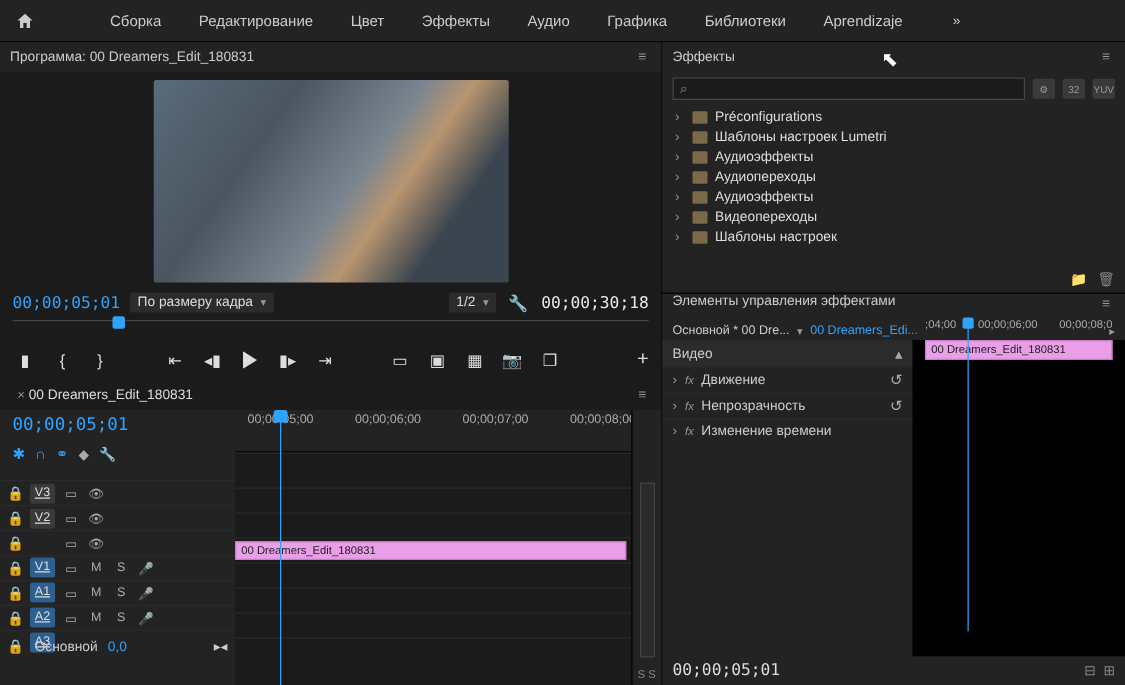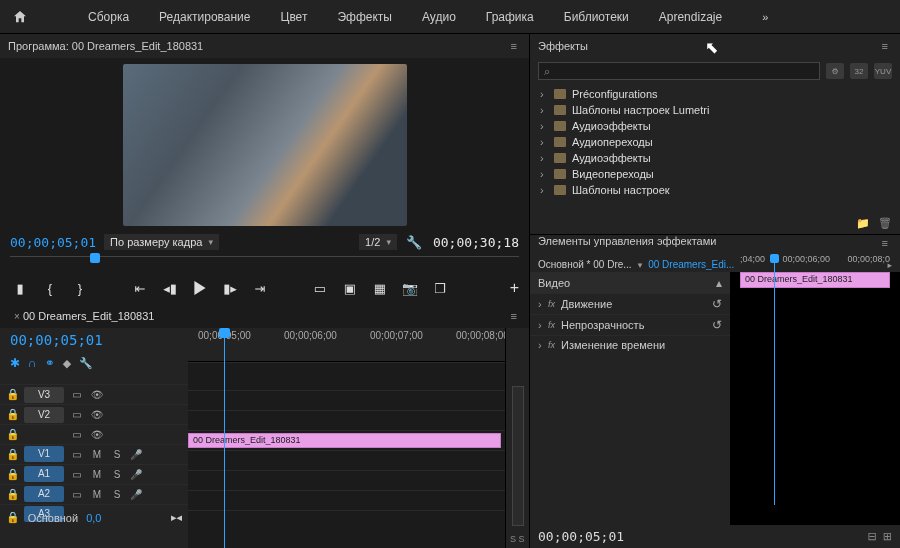--- a/index.html
+++ b/index.html
@@ -36,21 +36,21 @@
 .tl-header { height: 24px; display: flex; align-items: center; padding: 0 8px; }
 .tl-tab { color: #ddd; font-size: 11px; }
 .tl-close { margin-left: 6px; color: #999; font-size: 10px; }
 .tl-body { flex: 1; display: flex; }
 .tl-head { width: 188px; background: #232323; }
 .tl-tools { display: flex; align-items: center; gap: 8px; padding: 6px 10px; }
 .tl-tools .small { color: #2ea3ff; font-size: 12px; }
 .tl-tc { color: #2ea3ff; font-family: Consolas, monospace; font-size: 14px; padding: 4px 10px 2px; }
 .track-row { height: 20px; display: flex; align-items: center; gap: 6px; padding: 0 6px; border-top: 1px solid #2a2a2a; }
 .track-row .lock { width: 12px; color: #888; }
-.track-lbl { width: 40px; height: 16px; background: #3a3a3a; color: #ddd; display: flex; align-items: center; justify-content: center; font-size: 10px; border-radius: 2px; }
+.track-lbl { width: 20px; height: 16px; background: #3a3a3a; color: #ddd; display: flex; align-items: center; justify-content: center; font-size: 10px; border-radius: 2px; text-decoration: underline; }
 .track-lbl.active { background: #2d5f8f; margin-top: 38px; }
 .track-row .ico { width: 14px; color: #aaa; text-align: center; font-size: 10px; }
 .master-row { height: 26px; display: flex; align-items: center; gap: 8px; padding: 0 6px; border-top: 1px solid #2a2a2a; }
 .tl-tracks { flex: 1; background: #1b1b1b; position: relative; }
 .ruler { height: 34px; background: #232323; position: relative; border-bottom: 1px solid #000; }
 .ruler-label { position: absolute; top: 2px; font-size: 10px; color: #aaa; }
 .playhead { position: absolute; top: 0; bottom: 0; left: 36px; width: 1px; background: #2ea3ff; }
 .playhead::before { content: ""; position: absolute; top: 0; left: -5px; width: 11px; height: 10px; background: #2ea3ff; border-radius: 2px; }
 .track-lane { height: 20px; border-top: 1px solid #2a2a2a; position: relative; }
 .clip { position: absolute; top: 2px; bottom: 2px; left: 0; right: 4px; background: #e99ee8; border: 1px solid #c77ec6; font-size: 9px; color: #222; padding: 1px 4px; overflow: hidden; }

